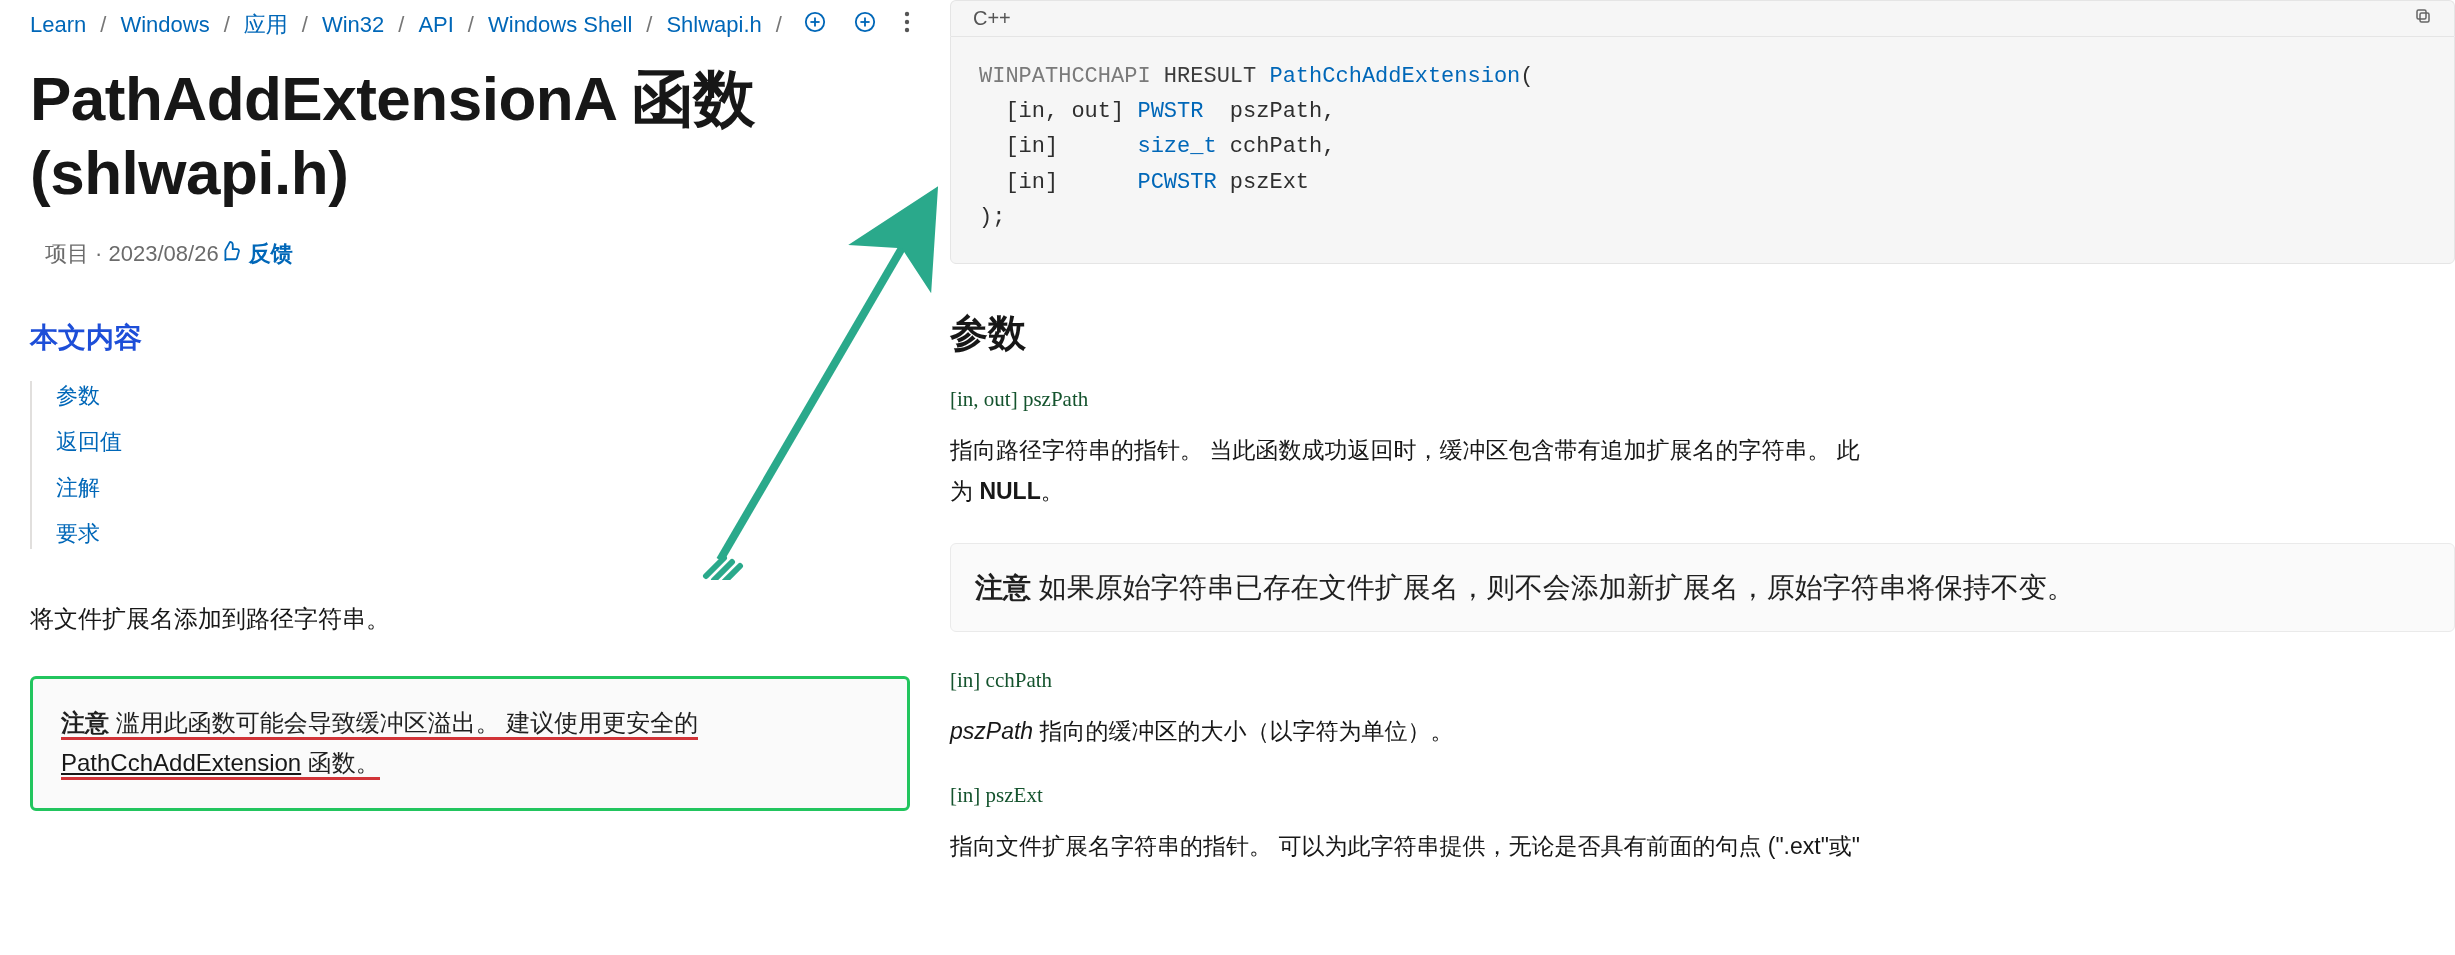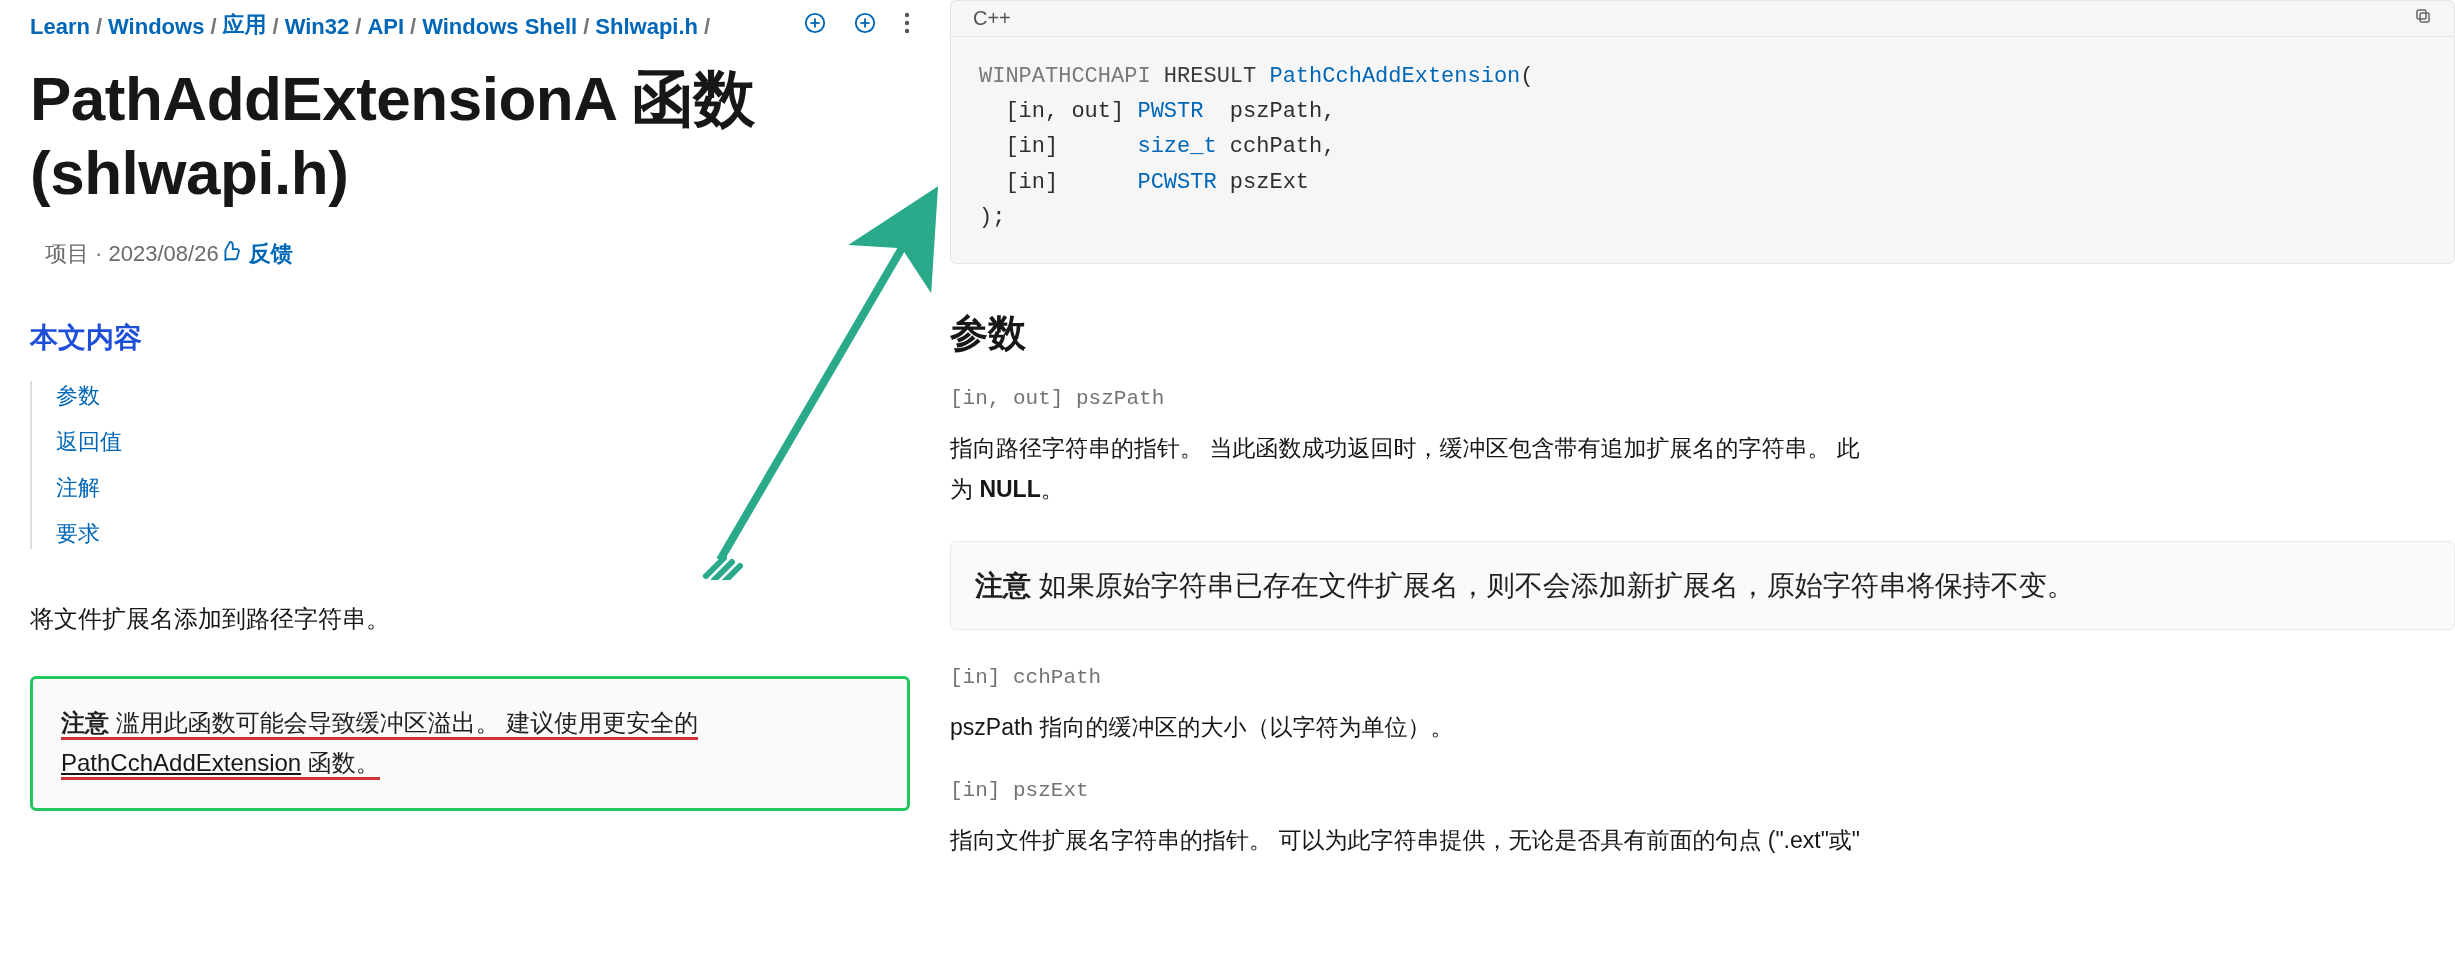--- a/index.html
+++ b/index.html
@@ -21,27 +21,26 @@
       padding: 10px 30px 30px 30px;
       position: relative;
     }
     .right-panel {
       flex: 1;
       padding: 0 0 0 10px;
     }
     
     .breadcrumb {
       display: flex;
-      align-items: flex-end;
-      gap: 6px;
+      align-items: center;
+      gap: 14px;
       font-size: 22px;
       color: #5b5b5b;
       margin-bottom: 22px;
       filter: blur(0.3px);
-      font-weight: bold;
     }
     .breadcrumb a {
       color: #0067b8;
       text-decoration: none;
       cursor: pointer;
     }
     .breadcrumb .sep {
       color: #767676;
     }
     .breadcrumb-actions {
@@ -166,35 +165,35 @@
     .kw-func { color: #0067b8; }
     .kw-type { color: #0067b8; }
     
     .right-heading {
       font-size: 38px;
       font-weight: 700;
       margin-bottom: 28px;
       color: #171717;
     }
     .param-sig {
-      font-family: Liberation Mono, monospace;
+      font-family: Liberation Serif, serif;
       font-size: 21px;
-      color: #737373;
+      color: #14532d;
       margin-bottom: 18px;
       filter: blur(0.4px);
     }
     .param-desc {
       font-size: 23px;
       line-height: 1.8;
       margin-bottom: 30px;
       color: #171717;
       filter: blur(0.4px);
     }
     .param-desc .bold { font-weight: 700; }
-    .param-desc .italic { }
+    .param-desc .italic { font-style: italic; }
     .right-note {
       background: #fafafa;
       border: 1px solid #eaeaea;
       border-radius: 6px;
       padding: 20px 24px;
       font-size: 28px;
       line-height: 1.7;
       margin-bottom: 36px;
       filter: blur(0.4px);
     }

